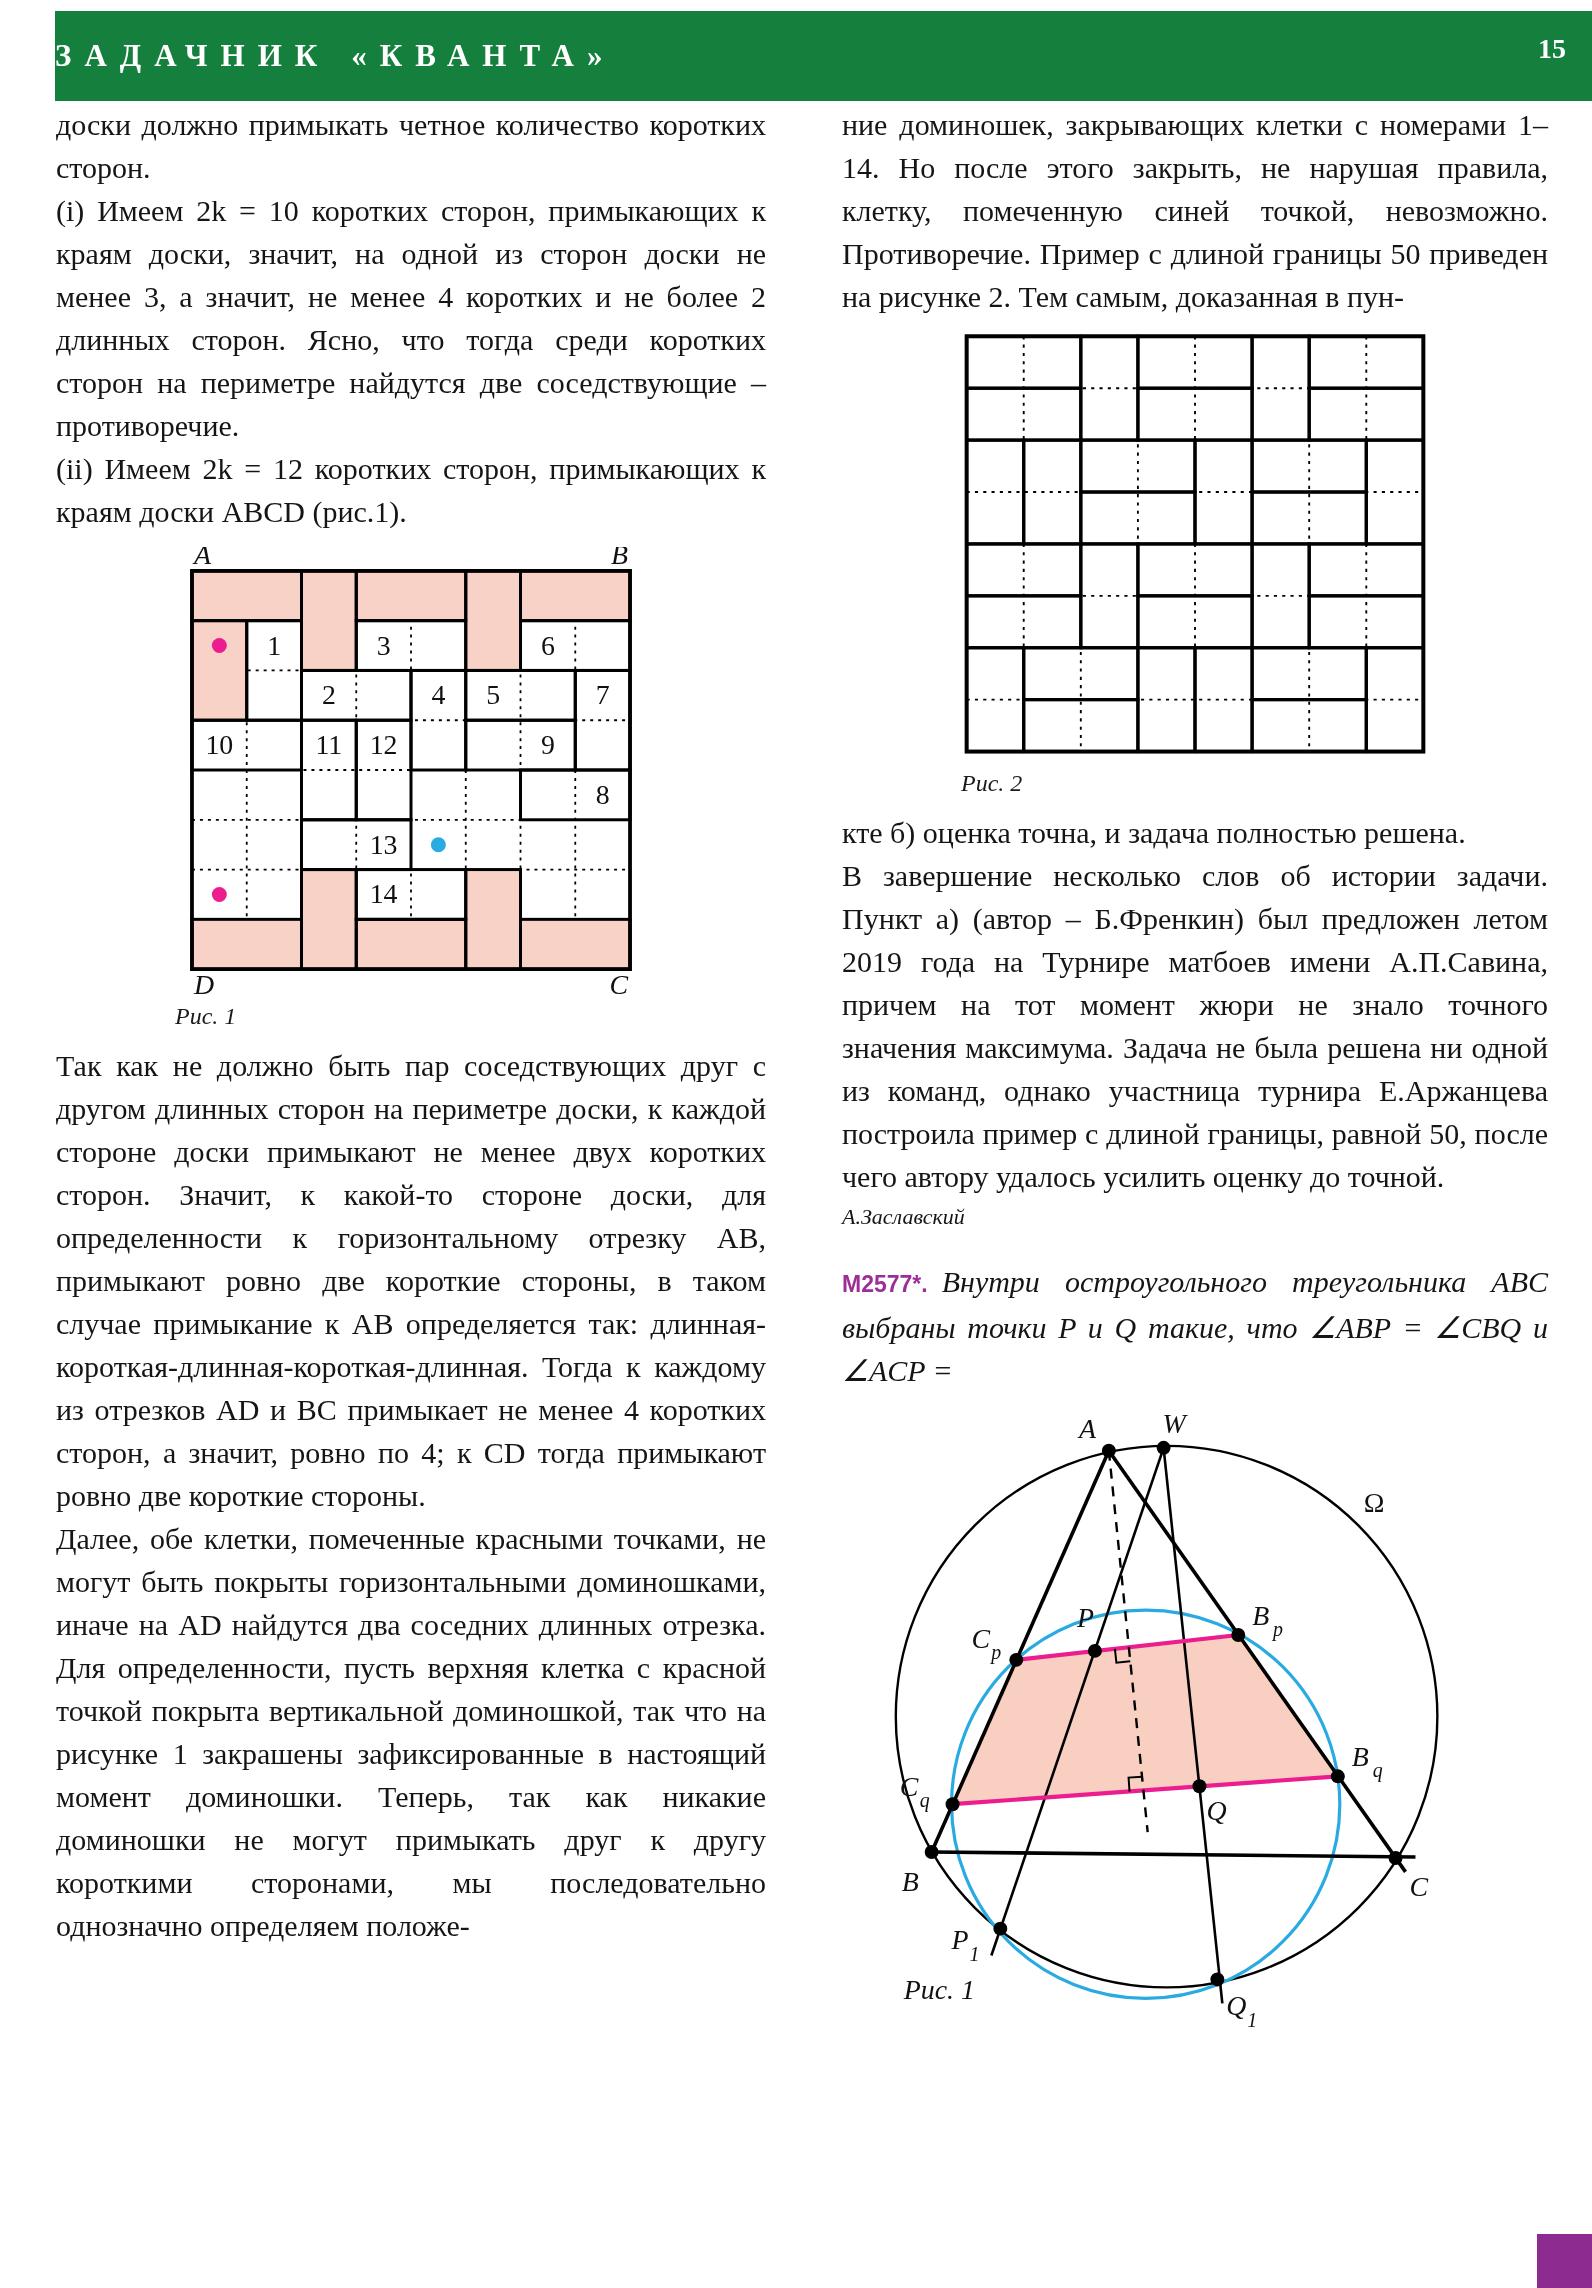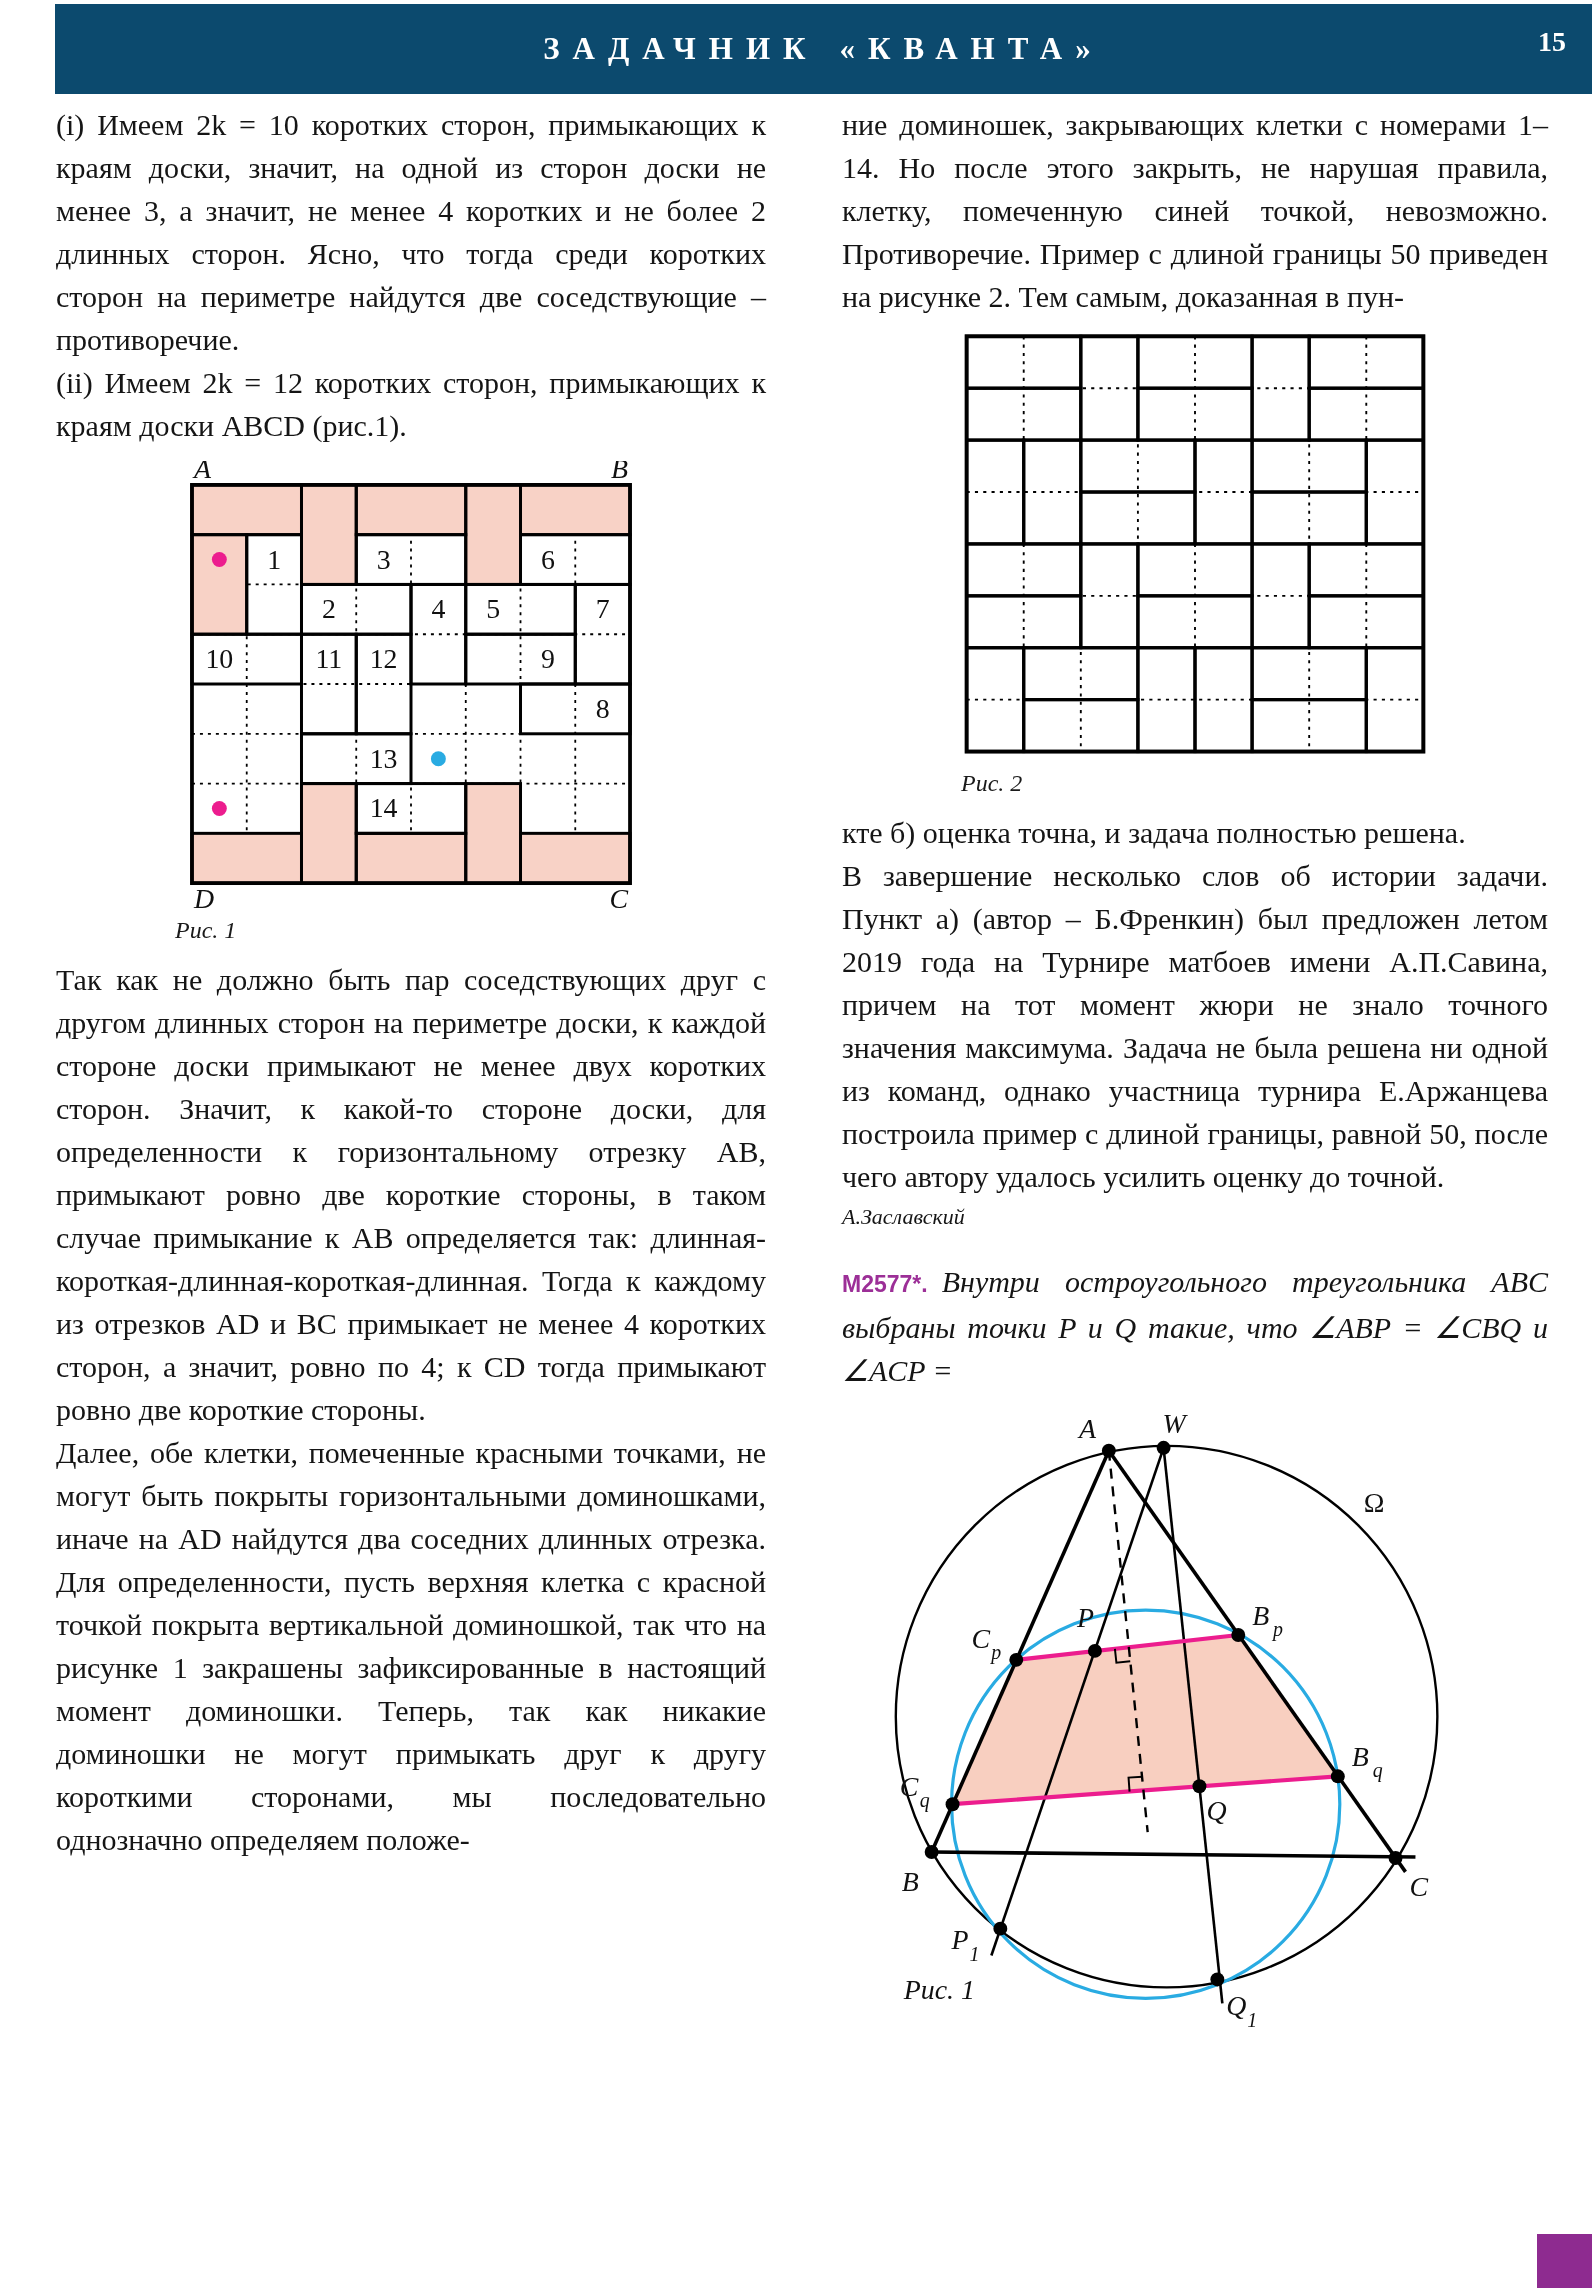--- a/index.html
+++ b/index.html
@@ -1,22 +1,22 @@
 <!DOCTYPE html>
 <html><head>
 <meta charset="utf-8">
 <style>
   html,body{margin:0;padding:0;}
   body{
     width:1592px;height:2289px;position:relative;background:#ffffff;
     font-family:"Liberation Serif", serif;color:#151515;overflow:hidden;
   }
   .header-bar{
-    position:absolute;left:55px;top:4px;width:1537px;height:90px;
-    background:#0c4a6e;color:#fff;display:flex;align-items:center;justify-content:center;
+    position:absolute;left:55px;top:11px;width:1537px;height:90px;
+    background:#15803d;color:#fff;display:flex;align-items:center;
   }
   .header-title{
     font-size:31px;font-weight:bold;letter-spacing:0.42em;white-space:pre;
   }
   .page-number{
     position:absolute;right:26px;top:22px;font-size:28px;font-weight:bold;letter-spacing:0;
   }
   .col{position:absolute;top:103px;}
   .col-left{left:56px;width:710px;}
   .col-right{left:842px;width:706px;}
@@ -44,20 +44,21 @@
 </style>
 </head>
 <body>
 
 <div class="header-bar">
   <div class="header-title">ЗАДАЧНИК «КВАНТА»</div>
   <div class="page-number">15</div>
 </div>
 
 <div class="col col-left">
+  <p class="body">доски должно примыкать четное количество коротких сторон.</p>
   <p class="body">(i) Имеем 2k = 10 коротких сторон, примыкающих к краям доски, значит, на одной из сторон доски не менее 3, а значит, не менее 4 коротких и не более 2 длинных сторон. Ясно, что тогда среди коротких сторон на периметре найдутся две соседствующие – противоречие.</p>
   <p class="body">(ii) Имеем 2k = 12 коротких сторон, примыкающих к краям доски ABCD (рис.1).</p>
 
   <div class="fig-wrap fig1-wrap">
     <svg width="458" height="450" viewBox="0 0 460 452">
 
       <text class="mathlab" x="12" y="17" font-size="28">A</text>
       <text class="mathlab" x="448" y="17" font-size="28" text-anchor="end">B</text>
       <text class="mathlab" x="12" y="449" font-size="28">D</text>
       <text class="mathlab" x="448" y="449" font-size="28" text-anchor="end">C</text>

